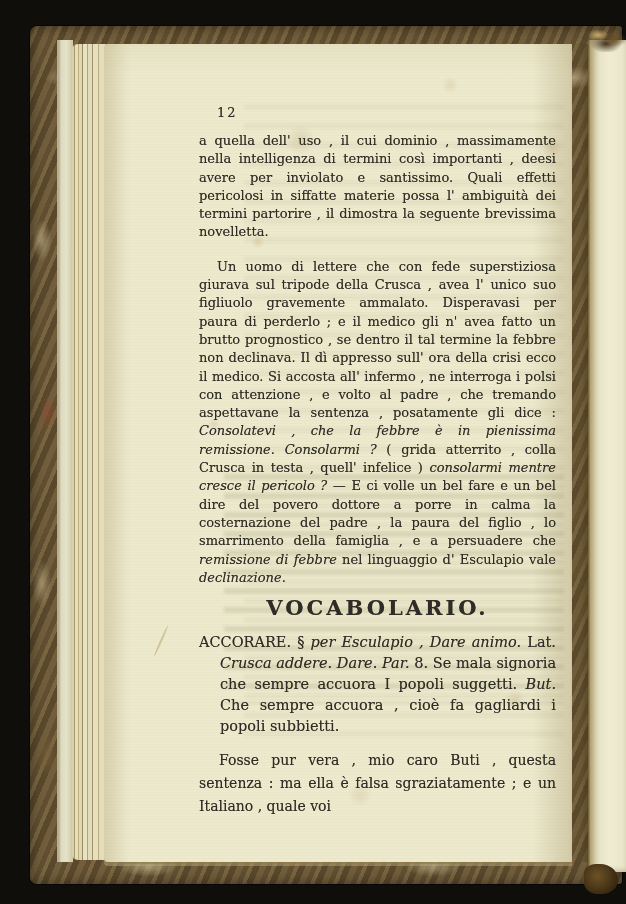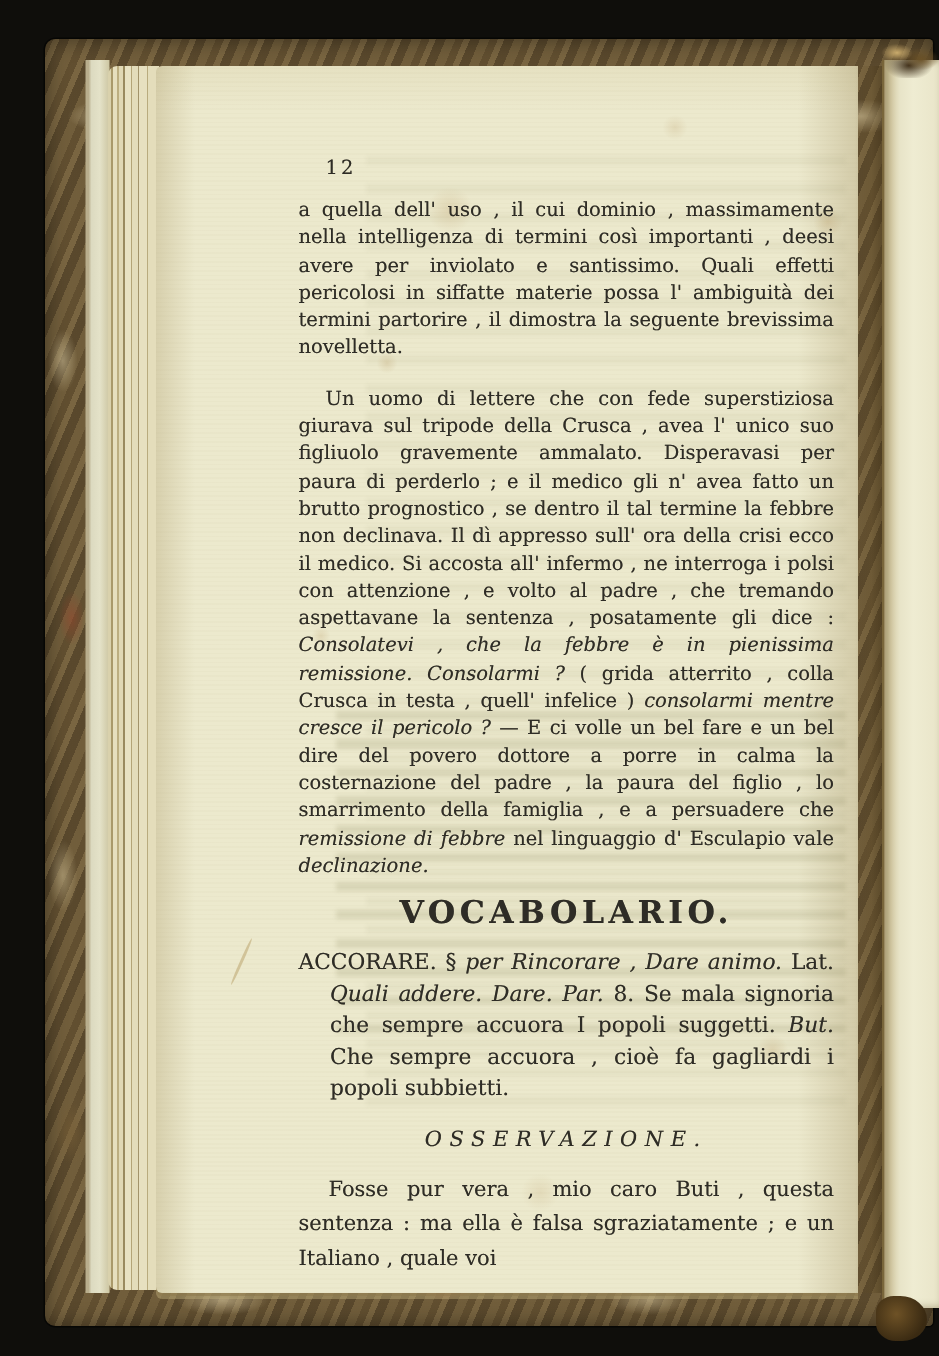--- a/index.html
+++ b/index.html
@@ -161,23 +161,22 @@
 
     <div class="text-block">
       <div class="pageno">12</div>
 
       <p class="body-p first"><span>a quella dell' uso , il cui dominio , massimamente nella intelligenza di termini così importanti , deesi avere per inviolato e santissimo. Quali effetti pericolosi in siffatte materie possa l' ambiguità dei termini partorire , il dimostra la seguente brevissima novelletta.</span></p>
 
       <p class="body-p indent"><span>Un uomo di lettere che con fede superstiziosa giurava sul tripode della Crusca , avea l' unico suo figliuolo gravemente ammalato. Disperavasi per paura di perderlo ; e il medico gli n' avea fatto un brutto prognostico , se dentro il tal termine la febbre non declinava. Il dì appresso sull' ora della crisi ecco il medico. Si accosta all' infermo , ne interroga i polsi con attenzione , e volto al padre , che tremando aspettavane la sentenza , posatamente gli dice : </span><em>Consolatevi , che la febbre è in pienissima remissione. Consolarmi ?</em><span> ( grida atterrito , colla Crusca in testa , quell' infelice ) </span><em>consolarmi mentre cresce il pericolo ?</em><span> — E ci volle un bel fare e un bel dire del povero dottore a porre in calma la costernazione del padre , la paura del figlio , lo smarrimento della famiglia , e a persuadere che </span><em>remissione di febbre</em><span> nel linguaggio d' Esculapio vale </span><em>declinazione.</em></p>
 
       <h1 class="vocab">VOCABOLARIO.</h1>
 
-      <p class="entry"><span>ACCORARE. § </span><em>per Rincorare , Dare animo.</em><span> Lat. </span><em>Quali addere.</em><span> </span><em>Dare. Par.</em><span> 8. Se mala signoria che sempre accuora I popoli suggetti. </span><em>But.</em><span> Che sempre accuora , cioè fa gagliardi i popoli subbietti.</span></p>
+      <p class="entry"><span>ACCORARE. § </span><em>per Esculapio , Dare animo.</em><span> Lat. </span><em>Crusca addere.</em><span> </span><em>Dare. Par.</em><span> 8. Se mala signoria che sempre accuora I popoli suggetti. </span><em>But.</em><span> Che sempre accuora , cioè fa gagliardi i popoli subbietti.</span></p>
 
-      <h2 class="osserv">OSSERVAZIONE.</h2>
 
       <p class="obs-p"><span>Fosse pur vera , mio caro Buti , questa sentenza : ma ella è falsa sgraziatamente ; e un Italiano , quale voi</span></p>
     </div>
   </div>
 
   <div class="gutter"></div>
   <div class="facing"></div>
   <div class="tear"></div>
   <div class="corner-blob"></div>
 </div>

